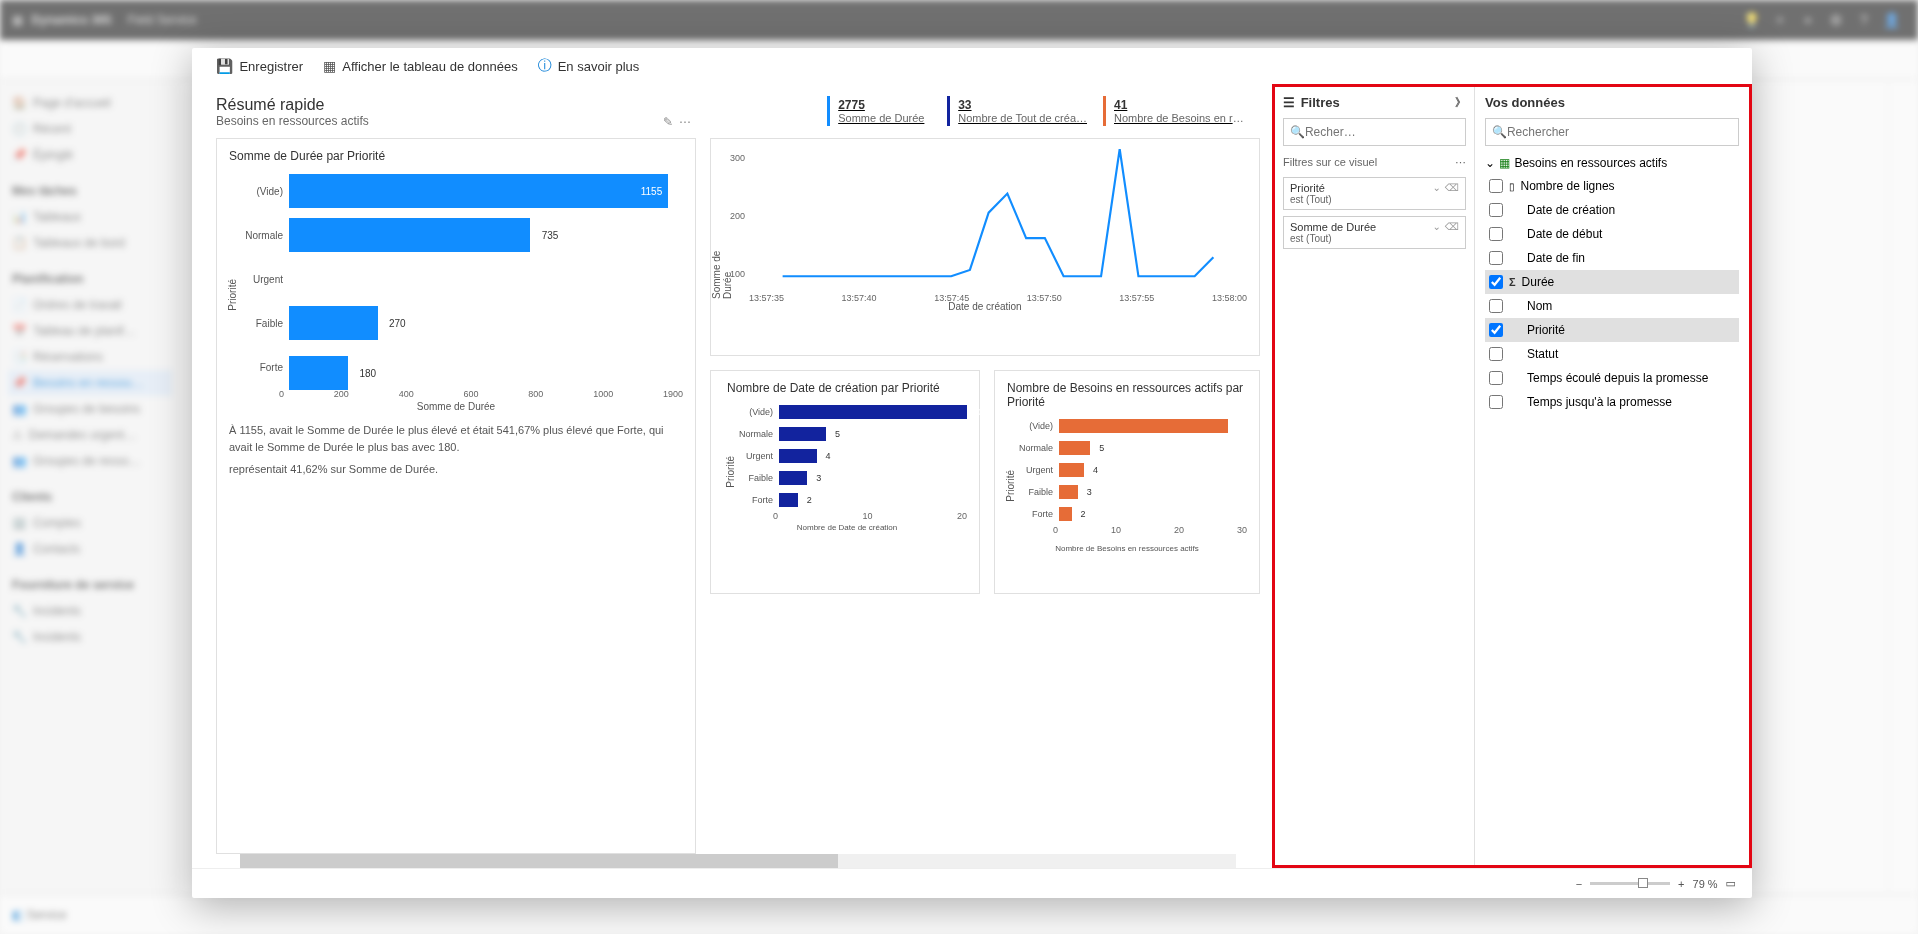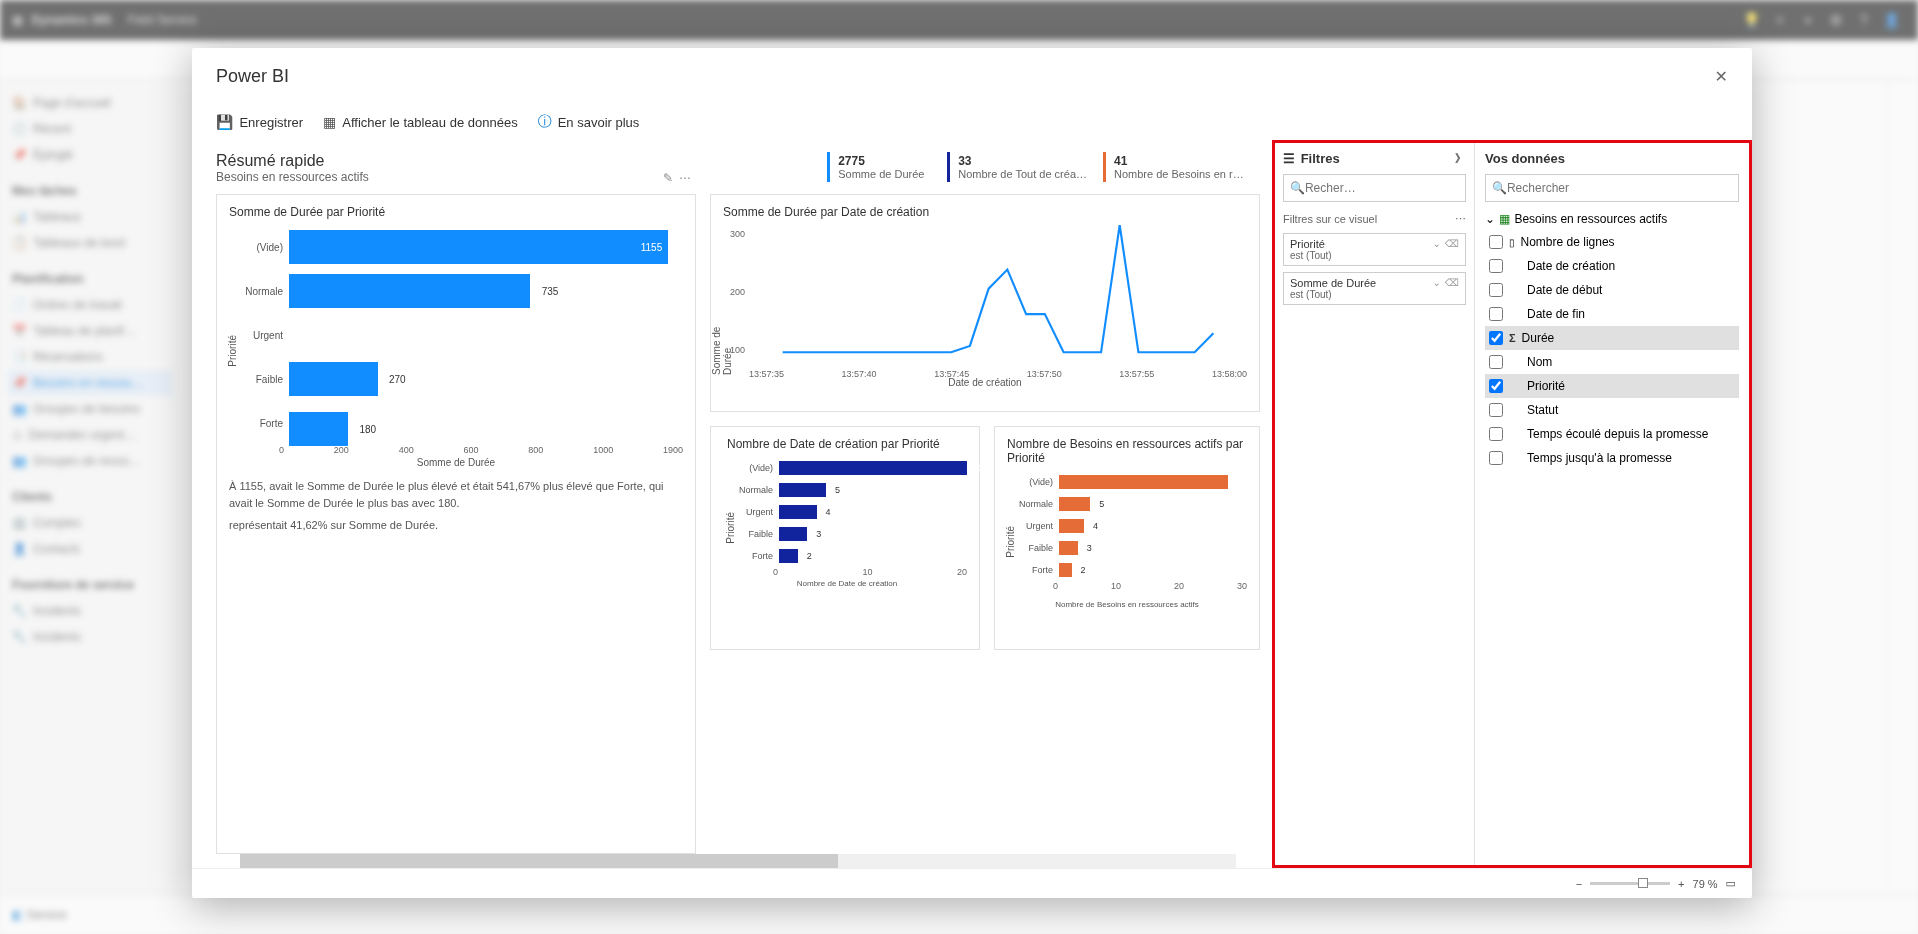--- a/index.html
+++ b/index.html
@@ -35,21 +35,21 @@
 .help-icon { color: #0078d4; }
 
 .modal-body { flex: 1; display: flex; overflow: hidden; }
 
 .canvas-area { flex: 1; padding: 12px 12px 0 24px; display: flex; flex-direction: column; }
 .summary-header { display: flex; align-items: flex-start; }
 .summary-title-block { padding-right: 20px; }
 .summary-title { font-size: 16px; color: #333; }
 .summary-sub { font-size: 12px; color: #666; }
 .kpi-row { display: flex; gap: 0; margin-left: auto; }
-.kpi { border-left: 3px solid; padding: 2px 16px 2px 8px; min-width: 120px; }
+.kpi { border-left: 3px solid; padding: 2px 16px 2px 8px; min-width: 120px; text-decoration: underline; }
 .kpi .val { font-size: 12px; color: #333; font-weight:600; }
 .kpi .lab { font-size: 11px; color: #666; white-space: nowrap; overflow:hidden; text-overflow:ellipsis; max-width:130px; }
 .kpi.c1 { border-color: #118dff; }
 .kpi.c2 { border-color: #12239e; }
 .kpi.c3 { border-color: #e66c37; }
 
 .charts-grid { display: grid; grid-template-columns: 480px 1fr; gap: 14px; margin-top: 10px; flex: 1; }
 .chart-card { border: 1px solid #e0e0e0; background: #fff; padding: 10px 12px; position: relative; }
 .chart-card .ctitle { font-size: 12px; color: #333; margin-bottom: 6px; }
 .chart-card.main { grid-row: span 2; }
@@ -83,21 +83,21 @@
 .insight-text { font-size: 11px; color: #555; line-height: 1.5; margin-top: 10px; }
 .insight-text p { margin-bottom: 6px; }
 
 
 .side-panels { width: 480px; border: 3px solid #e30613; display: flex; }
 .filters-pane { width: 200px; border-right: 1px solid #e0e0e0; padding: 8px; font-size: 12px; }
 .pane-header { display: flex; align-items: center; gap: 6px; font-size: 13px; font-weight: 600; color: #333; margin-bottom: 8px; }
 .pane-header .chev { margin-left: auto; font-size: 11px; color:#666; }
 .search-box { display: flex; align-items: center; border: 1px solid #ccc; height: 28px; padding: 0 6px; margin-bottom: 10px; }
 .search-box input { border: none; outline: none; flex: 1; font-size: 12px; }
-.filter-section { font-size: 11px; color: #666; margin: 8px 0; display:flex; align-items:center; }
+.filter-section { font-size: 11px; color: #666; margin: 8px 0; display:flex; align-items:flex-start; }
 .filter-section .dots { margin-left:auto; }
 .filter-card { border: 1px solid #ccc; padding: 4px 6px; font-size: 11px; margin-bottom: 6px; position:relative; }
 .filter-card .fname { color: #333; }
 .filter-card .fval { color: #666; font-size:10px; }
 .filter-card .ficons { position:absolute; right:6px; top:4px; color:#999; font-size:10px; display:flex; gap:4px; }
 
 .data-pane { flex: 1; padding: 8px 10px; font-size: 12px; }
 .data-tree { font-size: 12px; }
 .tree-row { display: flex; align-items: center; height: 24px; gap: 6px; padding-left: 4px; }
 .tree-row.selected { background: #e0e0e0; }
@@ -157,24 +157,20 @@
     </div>
     <div class="bg-main"></div>
     <div class="bg-right"></div>
   </div>
   <div class="bg-footer">
     <span style="color:#0078d4">◧</span>&nbsp;<span>Service</span>
   </div>
 </div>
 
 <div class="modal">
-  <div class="modal-header">
-    <div class="title">Power BI</div>
-    <div class="close">✕</div>
-  </div>
   <div class="modal-toolbar">
     <div class="tb-item">
       <span class="tb-icon save-icon">💾</span>
       <span>Enregistrer</span>
     </div>
     <div class="tb-item">
       <span class="tb-icon table-icon">▦</span>
       <span>Afficher le tableau de données</span>
     </div>
     <div class="tb-item">
@@ -264,21 +260,20 @@
           <div class="axis-label">Somme de Durée</div>
           <div class="insight-text">
             <p>À 1155,  avait le Somme de Durée le plus élevé et était 541,67% plus élevé que Forte, qui avait le Somme de Durée le plus bas avec 180.</p>
             <p> représentait 41,62% sur Somme de Durée.</p>
           </div>
         </div>
 
         <div class="right-col">
 
           <div class="chart-card right-top" style="position:relative;">
-            <div class="ctitle">Somme de Durée par Date de création</div>
             <div style="display:flex; height:150px;">
               <div style="display:flex; flex-direction:column; justify-content:space-between; font-size:9px; color:#666; padding:4px 4px 20px 0; text-align:right; width:26px;">
                 <span>300</span>
                 <span>200</span>
                 <span>100</span>
               </div>
               <div style="flex:1; position:relative;">
                 <span class="yaxis-label" style="left:-38px;">Somme de Durée</span>
                 <svg class="line-svg" viewBox="0 0 400 130">
                   <polyline id="linepath" fill="none" stroke="#118dff" stroke-width="2" points="0.0,118.2 17.4,118.2 34.8,118.2 52.2,118.2 69.6,118.2 87.0,118.2 104.3,118.2 121.7,118.2 139.1,118.2 156.5,118.2 173.9,112.3 191.3,59.1 208.7,41.4 226.1,82.7 243.5,82.7 260.9,118.2 278.3,118.2 295.7,118.2 313.0,0.0 330.4,118.2 347.8,118.2 365.2,118.2 382.6,118.2 400.0,100.5"></polyline>

